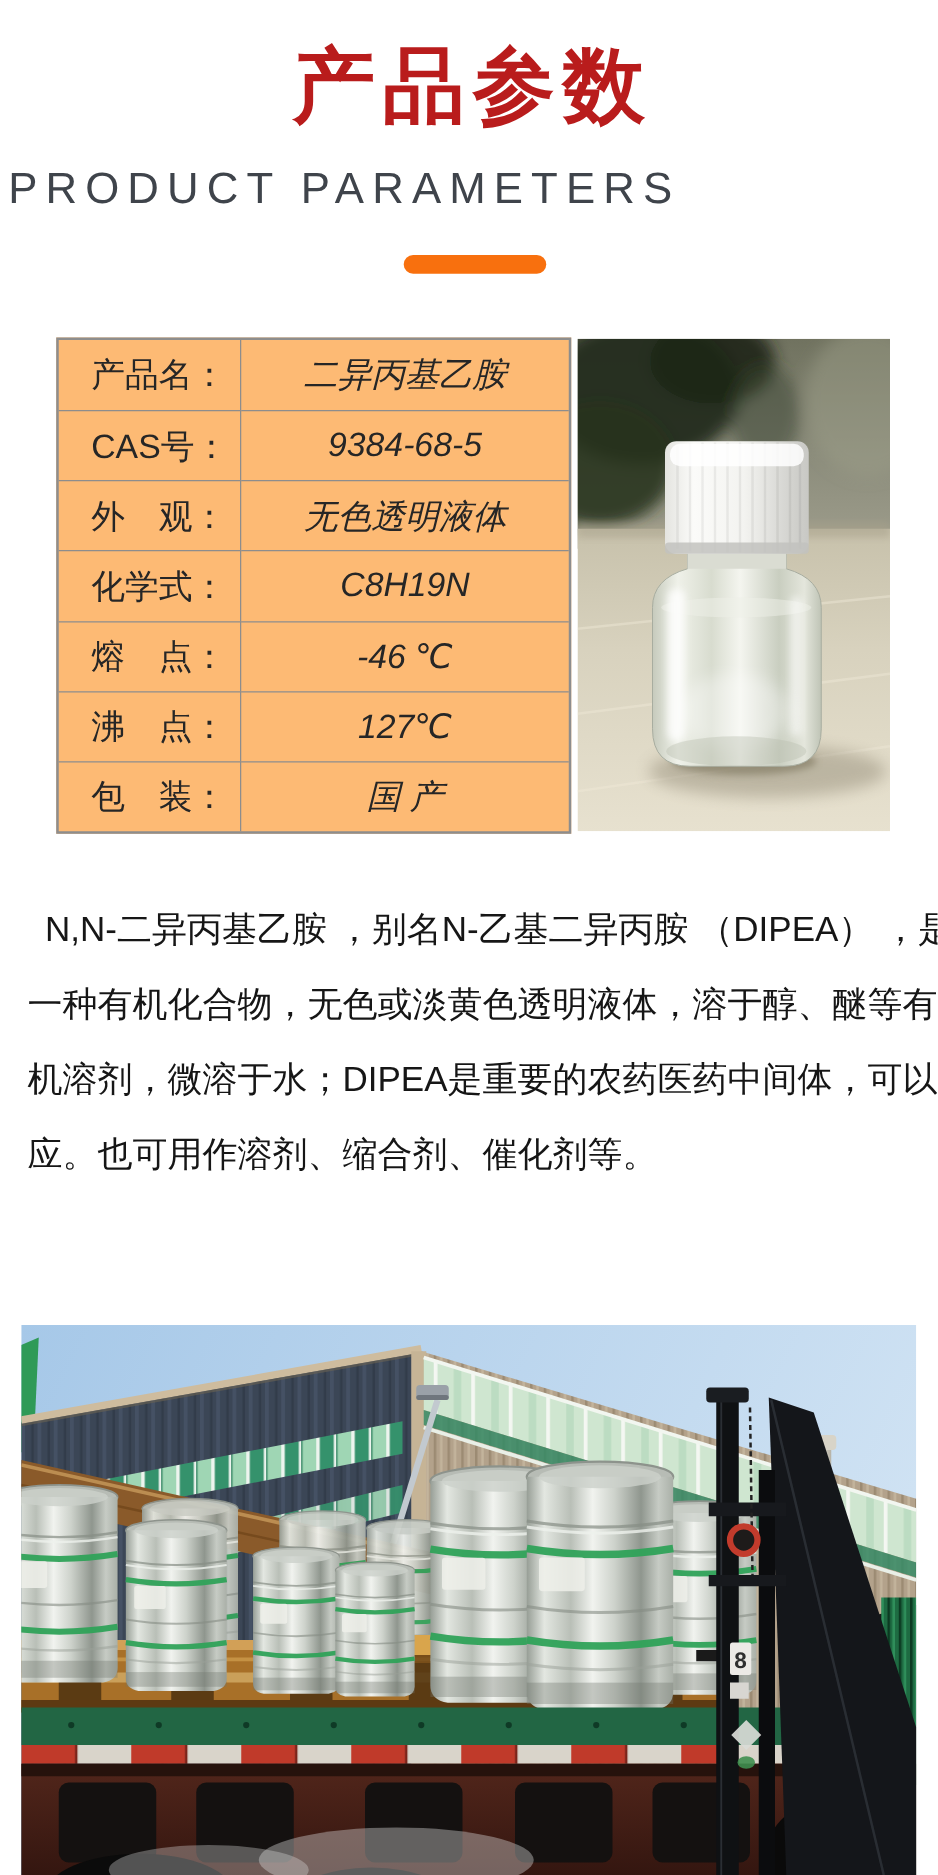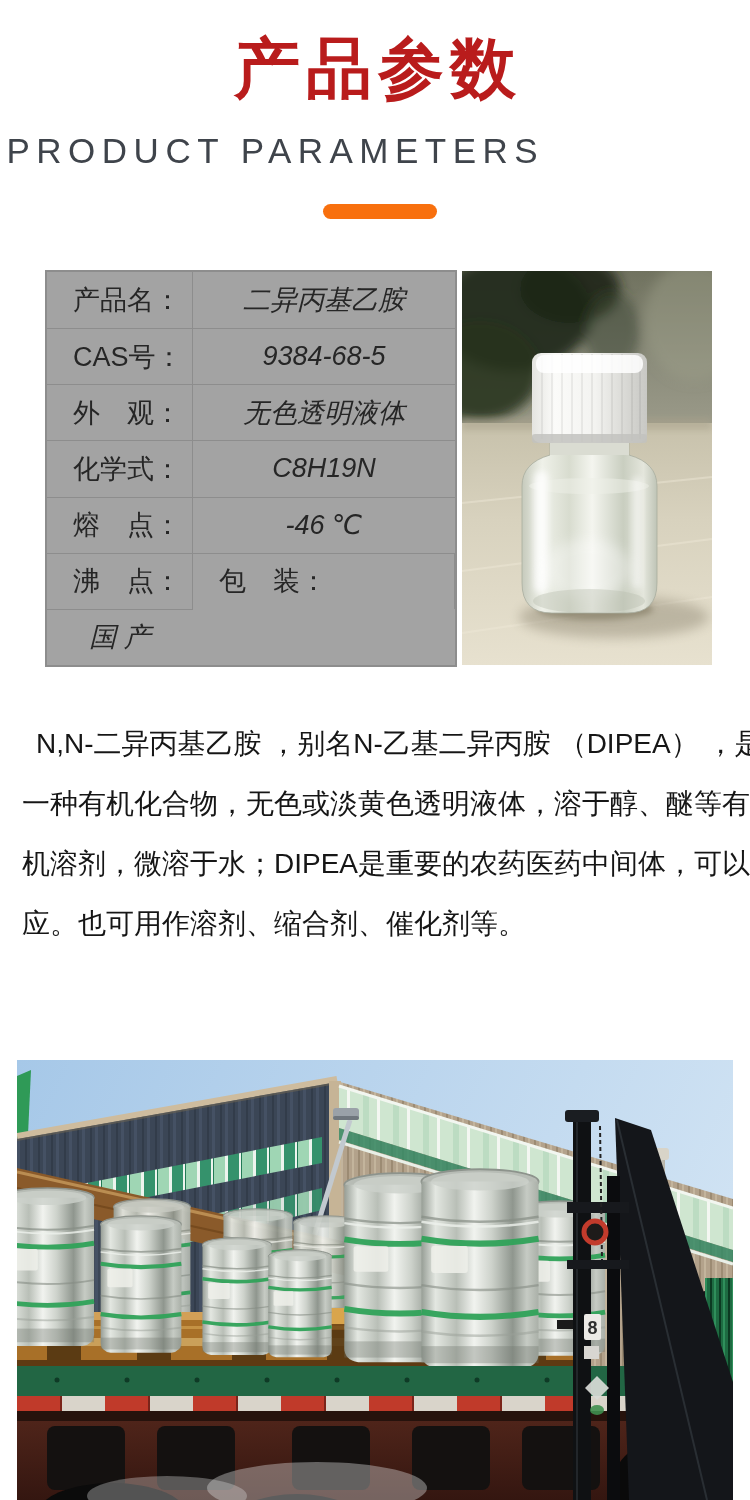--- a/index.html
+++ b/index.html
@@ -16,21 +16,21 @@
     position:absolute;top:131px;left:0;width:656px;
     text-align:left;font-size:35px;font-weight:400;color:#3f444b;
     letter-spacing:6.5px;text-indent:6.5px;
   }
   .divider{
     position:absolute;left:323px;top:204px;width:114px;height:15px;
     border-radius:8px;background:#f8700e;
   }
   .spec{
     position:absolute;left:45px;top:270px;width:412px;height:397px;
-    border:2px solid #8d8d8d;background:#a3a3a3;box-sizing:border-box;
+    border:2px solid #8d8d8d;background:#fdba74;box-sizing:border-box;
     display:grid;grid-template-columns:146px 1fr;grid-template-rows:repeat(7,1fr);
   }
   .cell{
     display:flex;align-items:center;font-size:27px;color:#262626;
     border-top:1px solid #8d8d8d;box-sizing:border-box;
   }
   .cell.r0{border-top:none;}
   .cell.label{padding-left:26px;border-right:1px solid #8d8d8d;}
   .cell.value{justify-content:center;text-align:center;font-style:italic;}
   .photo1{position:absolute;left:462px;top:271px;width:250px;height:394px;}
@@ -57,20 +57,21 @@
     <div class="cell value r0">二异丙基乙胺</div>
     <div class="cell label">CAS号：</div>
     <div class="cell value">9384-68-5</div>
     <div class="cell label">外　观：</div>
     <div class="cell value">无色透明液体</div>
     <div class="cell label">化学式：</div>
     <div class="cell value">C8H19N</div>
     <div class="cell label">熔　点：</div>
     <div class="cell value">-46 ℃</div>
     <div class="cell label">沸　点：</div>
+    <div class="cell value">127℃</div>
     <div class="cell label">包　装：</div>
     <div class="cell value">国 产</div>
   </div>
 
   <div class="photo1">
     <svg viewBox="0 0 250 394" width="250" height="394" xmlns="http://www.w3.org/2000/svg">
       <defs>
         <linearGradient id="wallG" x1="0" y1="0" x2="0" y2="1">
           <stop offset="0" stop-color="#70725f"></stop>
             <stop offset=".55" stop-color="#8b8c7b"></stop>

